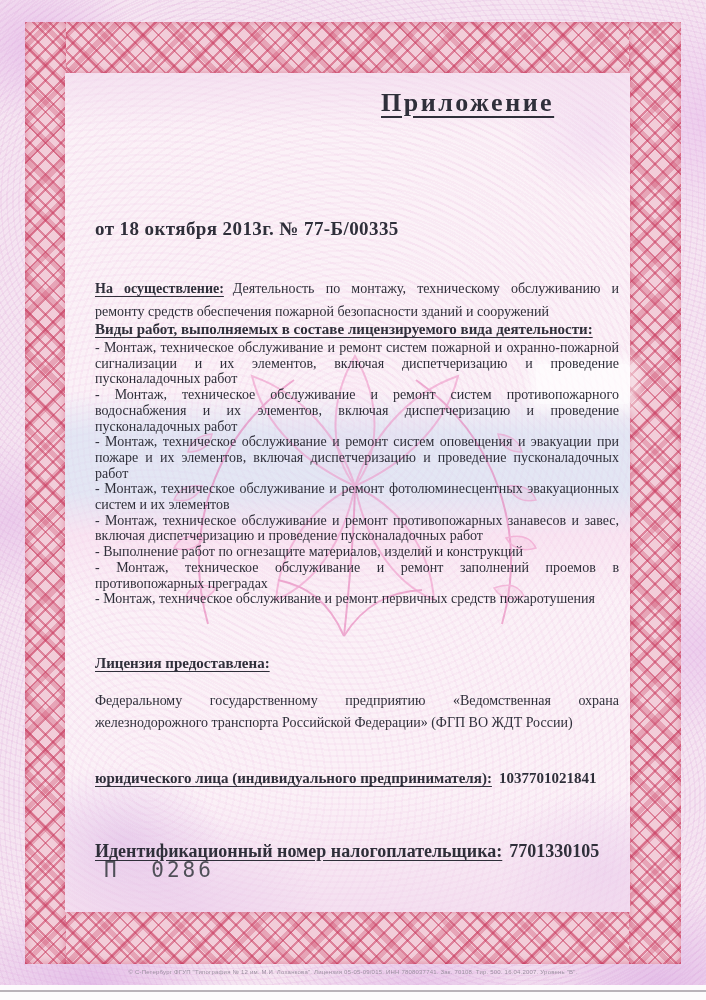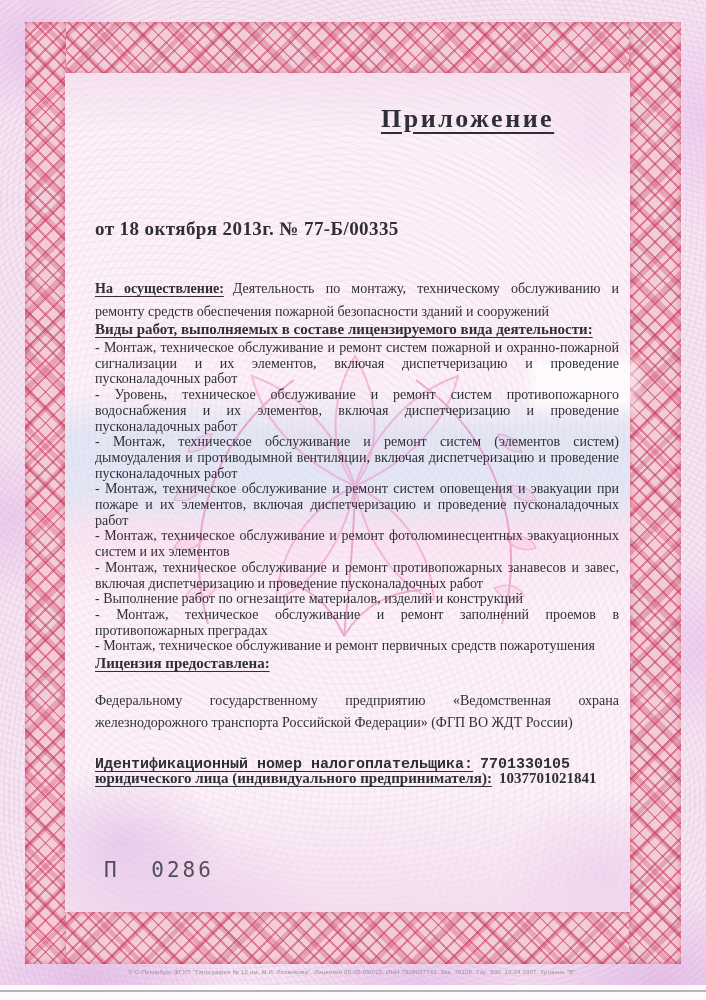--- a/index.html
+++ b/index.html
@@ -61,37 +61,37 @@
   
   .patch{
     position:absolute;left:536px;top:364px;width:94px;height:40px;
     background:rgba(255,255,255,.72);box-shadow:0 0 10px 8px rgba(255,255,255,.55);
     border-radius:4px;
   }
   
   .content{position:absolute;left:95px;top:0;width:524px;color:#2f2f3a;}
   .blk{position:absolute;left:0;width:524px;}
   .title{
-    top:104px;left:286px;width:auto;
+    top:88px;left:286px;width:auto;
     font-size:26px;font-weight:bold;letter-spacing:2.5px;
     text-decoration:underline;text-underline-offset:5px;text-decoration-thickness:1.5px;
     white-space:nowrap;
   }
   .date-line{top:218px;font-size:19px;font-weight:bold;letter-spacing:.4px;}
   .para{font-size:14px;line-height:22.5px;text-align:justify;}
   .purpose{top:264px;}
   .bu{font-weight:bold;text-decoration:underline;text-underline-offset:3px;}
   .label-gap{margin-right:9px;}
   .works-heading{top:321px;font-size:15px;}
   .works-list{top:340px;font-size:14px;line-height:15.7px;}
   .work-item{text-align:justify;}
   .grantee-label{top:655px;font-size:15px;}
   .grantee-text{top:676px;line-height:22px;}
   .ogrn{top:730px;font-size:15px;line-height:22px;}
-  .inn{top:741px;font-size:15px;font-family:Liberation Mono, monospace;}
+  .inn{top:823px;font-size:18px;}
   .val{font-weight:bold;margin-left:7px;}
   
   .serial{
     position:absolute;left:104px;top:858px;
     font-family:"DejaVu Sans Mono","Liberation Mono",monospace;
     font-size:21px;color:#4f4f58;letter-spacing:3px;word-spacing:16px;
   }
   
   .imprint{
     position:absolute;left:0;top:969px;width:706px;text-align:center;
@@ -151,22 +151,21 @@
     <p class="blk para purpose">
       <span class="bu label-gap">На осуществление:</span><span>Деятельность по монтажу, техническому обслуживанию и ремонту средств обеспечения пожарной безопасности зданий и сооружений</span>
     </p>
 
     <div class="blk works-heading">
       <span class="bu">Виды работ, выполняемых в составе лицензируемого вида деятельности:</span>
     </div>
 
     <div class="blk works-list">
         <div class="work-item">- Монтаж, техническое обслуживание и ремонт систем пожарной и охранно-пожарной сигнализации и их элементов, включая диспетчеризацию и проведение пусконаладочных работ</div>
-        <div class="work-item">- Уровень, техническое обслуживание и ремонт систем противопожарного водоснабжения и их элементов, включая диспетчеризацию и проведение пусконаладочных работ</div>
-        <div class="work-item">- Монтаж, техническое обслуживание и ремонт систем (элементов систем) дымоудаления и противодымной вентиляции, включая диспетчеризацию и проведение пусконаладочных работ</div>
+        <div class="work-item">- Монтаж, техническое обслуживание и ремонт систем противопожарного водоснабжения и их элементов, включая диспетчеризацию и проведение пусконаладочных работ</div>
         <div class="work-item">- Монтаж, техническое обслуживание и ремонт систем оповещения и эвакуации при пожаре и их элементов, включая диспетчеризацию и проведение пусконаладочных работ</div>
         <div class="work-item">- Монтаж, техническое обслуживание и ремонт фотолюминесцентных эвакуационных систем и их элементов</div>
         <div class="work-item">- Монтаж, техническое обслуживание и ремонт противопожарных занавесов и завес, включая диспетчеризацию и проведение пусконаладочных работ</div>
         <div class="work-item">- Выполнение работ по огнезащите материалов, изделий и конструкций</div>
         <div class="work-item">- Монтаж, техническое обслуживание и ремонт заполнений проемов в противопожарных преградах</div>
         <div class="work-item">- Монтаж, техническое обслуживание и ремонт первичных средств пожаротушения</div>
       </div>
 
     <div class="blk grantee-label">
       <span class="bu">Лицензия предоставлена:</span>

